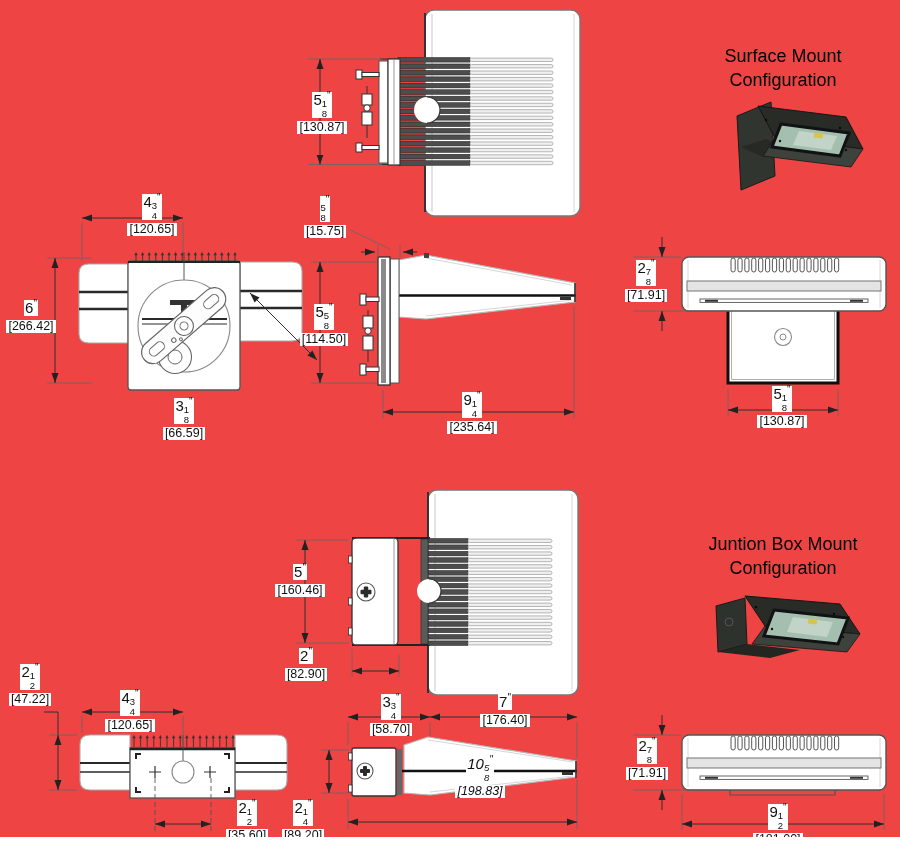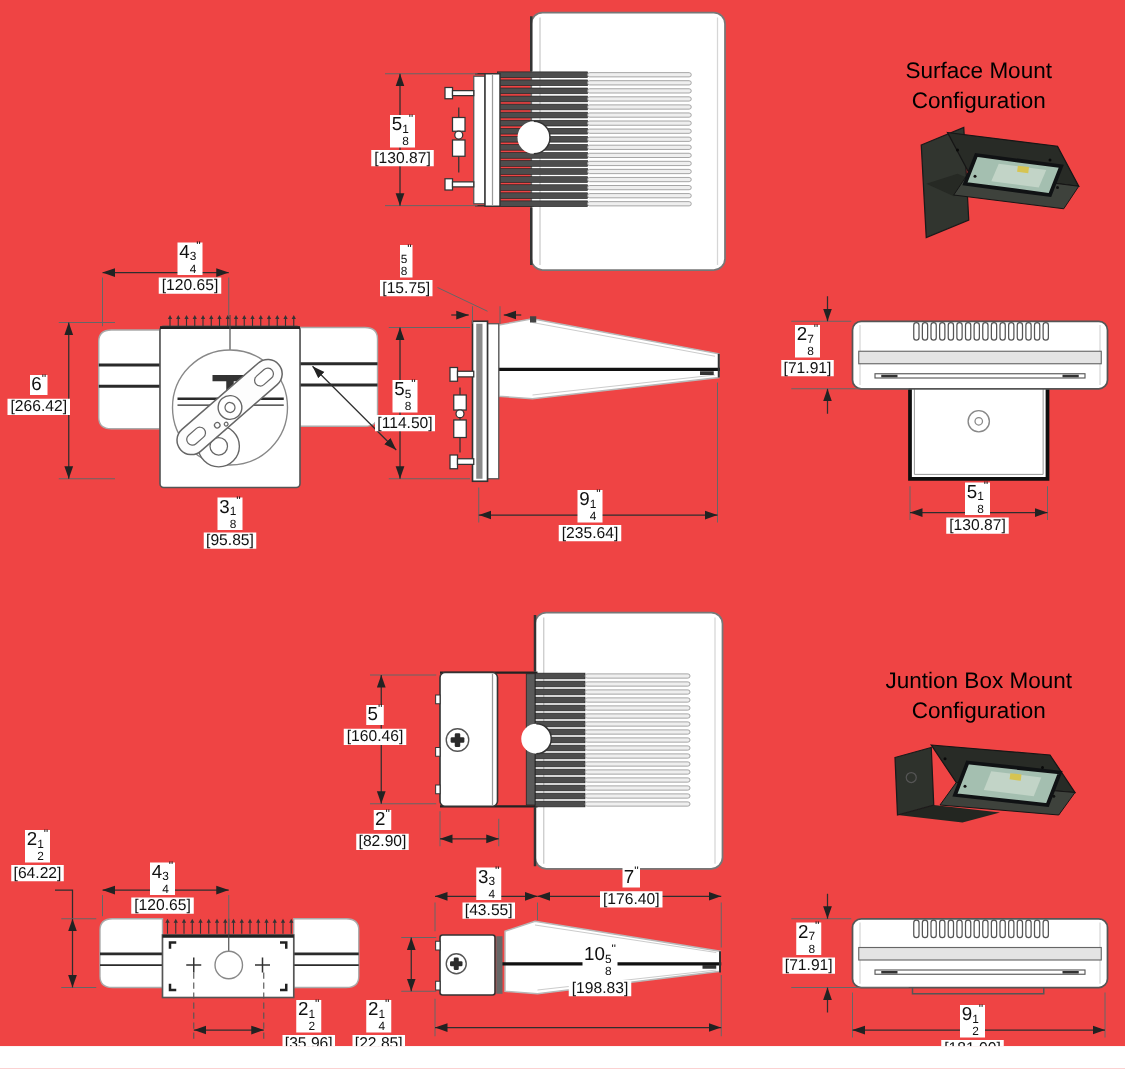--- a/index.html
+++ b/index.html
@@ -500,21 +500,21 @@
           <span></span>
         </span><span class="unit">"</span></div>
     <div class="dim-mm">[266.42]</div>
   </div>
 
   <div class="dim" style="left:156px;top:398px;">
     <div class="dim-val"><span>3</span><span class="frac">
           <span>1</span>
           <span>8</span>
         </span><span class="unit">"</span></div>
-    <div class="dim-mm">[95.85]</div>
+    <div class="dim-mm">[66.59]</div>
   </div>
 
   <div class="dim" style="left:300px;top:196px;width:50px;">
     <div class="dim-val"><span></span><span class="frac">
           <span>5</span>
           <span>8</span>
         </span><span class="unit">"</span></div>
     <div class="dim-mm" style="">[15.75]</div>
   </div>
 
@@ -564,64 +564,64 @@
           <span></span>
         </span><span class="unit">"</span></div>
     <div class="dim-mm">[82.90]</div>
   </div>
 
   <div class="dim" style="left:2px;top:664px;">
     <div class="dim-val"><span>2</span><span class="frac">
           <span>1</span>
           <span>2</span>
         </span><span class="unit">"</span></div>
-    <div class="dim-mm">[64.22]</div>
+    <div class="dim-mm">[47.22]</div>
   </div>
 
   <div class="dim" style="left:102px;top:690px;">
     <div class="dim-val"><span>4</span><span class="frac">
           <span>3</span>
           <span>4</span>
         </span><span class="unit">"</span></div>
     <div class="dim-mm">[120.65]</div>
   </div>
 
   <div class="dim" style="left:219px;top:800px;">
     <div class="dim-val"><span>2</span><span class="frac">
           <span>1</span>
           <span>2</span>
         </span><span class="unit">"</span></div>
-    <div class="dim-mm">[35.96]</div>
+    <div class="dim-mm">[35.60]</div>
   </div>
 
   <div class="dim" style="left:275px;top:800px;">
     <div class="dim-val"><span>2</span><span class="frac">
           <span>1</span>
           <span>4</span>
         </span><span class="unit">"</span></div>
-    <div class="dim-mm">[22.85]</div>
+    <div class="dim-mm">[89.20]</div>
   </div>
 
   <div class="dim" style="left:363px;top:694px;">
     <div class="dim-val"><span>3</span><span class="frac">
           <span>3</span>
           <span>4</span>
         </span><span class="unit">"</span></div>
-    <div class="dim-mm">[43.55]</div>
+    <div class="dim-mm">[58.70]</div>
   </div>
 
   <div class="dim" style="left:477px;top:694px;">
     <div class="dim-val"><span>7</span><span class="frac">
           <span></span>
           <span></span>
         </span><span class="unit">"</span></div>
     <div class="dim-mm">[176.40]</div>
   </div>
 
-  <div class="dim" style="left:452px;top:756px;">
+  <div class="dim" style="left:452px;top:756px;font-style:italic;">
     <div class="dim-val"><span>10</span><span class="frac">
           <span>5</span>
           <span>8</span>
         </span><span class="unit">"</span></div>
     <div class="dim-mm">[198.83]</div>
   </div>
 
   <div class="dim" style="left:619px;top:738px;">
     <div class="dim-val"><span>2</span><span class="frac">
           <span>7</span>

